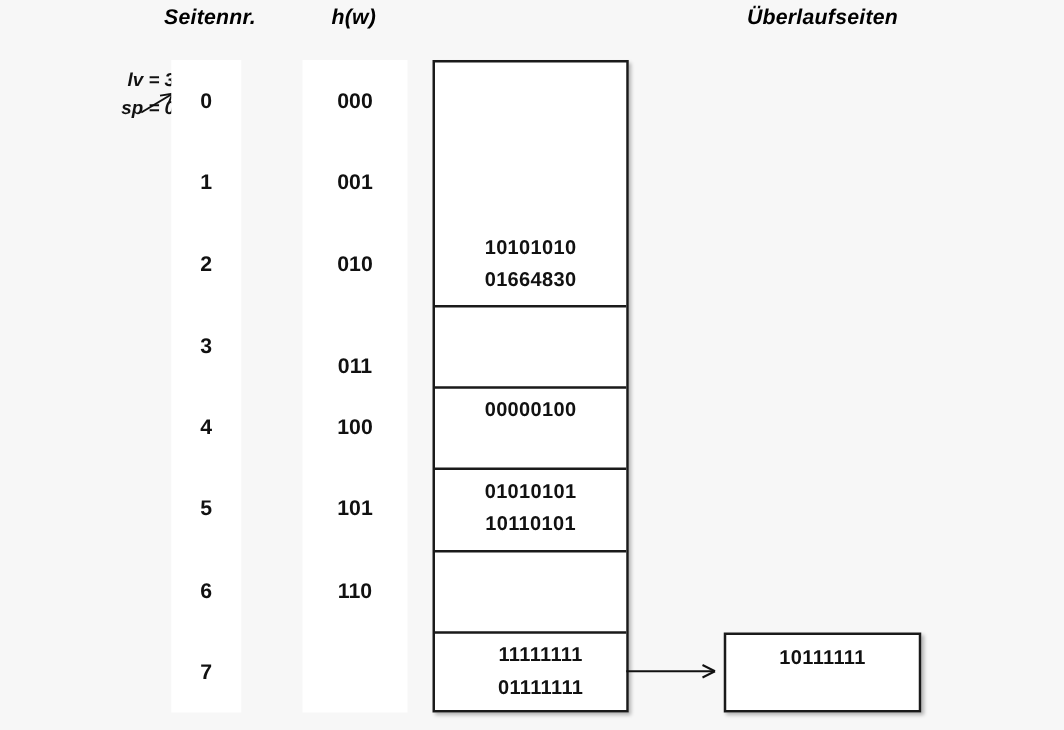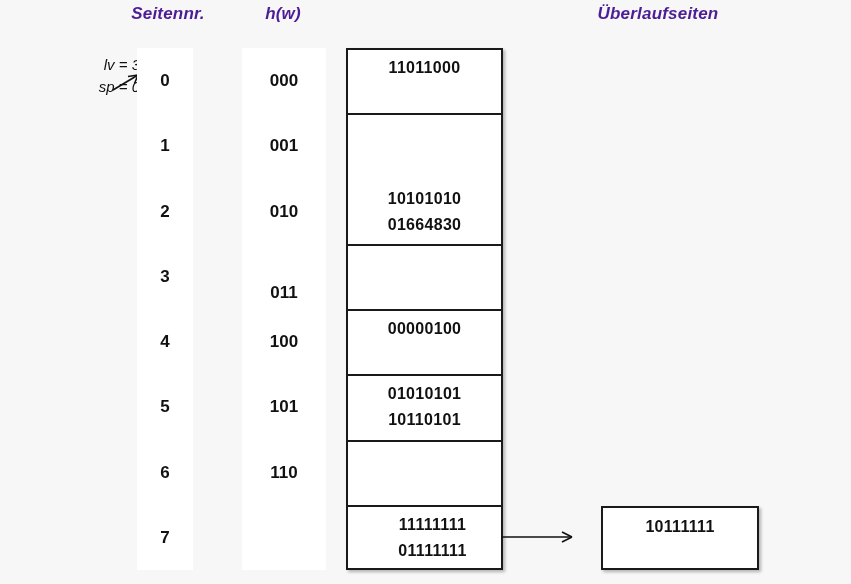--- a/index.html
+++ b/index.html
@@ -22,37 +22,37 @@
     height: 584px;
   }
 
   
   .col-header {
     position: absolute;
     font-style: italic;
     font-weight: 600;
     font-size: 17px;
     letter-spacing: 0.2px;
-    color: #4c1d95;
+    color: #000000;
     white-space: nowrap;
     text-align: center;
   }
   #hdr-seitennr { left: 108px; top: 4px; width: 120px; }
   #hdr-hw       { left: 243px; top: 4px; width: 80px;  }
   #hdr-seiten   { left: 346px; top: 4px; width: 157px; margin-top: 44px; }
   #hdr-ueber    { left: 579px; top: 4px; width: 158px; }
 
   
   #params {
     position: absolute;
     left: 44px;
     top: 54px;
     width: 96px;
     font-style: italic;
-    font-weight: 400;
+    font-weight: 700;
     font-size: 15px;
     line-height: 22px;
     text-align: right;
     white-space: nowrap;
   }
   #params .prm { display: block; }
 
   
   #param-arrow {
     position: absolute;
@@ -128,21 +128,20 @@
     width: 158px;
     height: 64px;
     border: 2px solid #1a1a1a;
     box-sizing: border-box;
     background: #ffffff;
     box-shadow: 2px 2px 3px rgba(0,0,0,0.28);
     display: flex;
     align-items: flex-start;
     justify-content: center;
     padding-top: 6px;
-    margin-left: 22px;
   }
   #overflow-box .seiten-entry { font-size: 16px; }
 
   
   #overflow-arrow {
     position: absolute;
     left: 500px;
     top: 524px;
     width: 82px;
     height: 26px;
@@ -182,23 +181,20 @@
 
   <div class="cell-text cell-hw" style="top:48px">000</div>
   <div class="cell-text cell-hw" style="top:113.25px">001</div>
   <div class="cell-text cell-hw" style="top:178.5px">010</div>
   <div class="cell-text cell-hw" style="top:260px">011</div>
   <div class="cell-text cell-hw" style="top:309px">100</div>
   <div class="cell-text cell-hw" style="top:374.25px">101</div>
   <div class="cell-text cell-hw" style="top:439.5px">110</div>
 
   <div id="seiten-box">
-    <div class="seiten-row" style="top:0px">
-        <span class="seiten-entry">11011000</span>
-      </div>
     <div class="seiten-row" style="top:130.5px">
         <span class="seiten-entry">10101010</span>
         <span class="seiten-entry">01664830</span>
       </div>
     <div class="seiten-row" style="top:195.75px"></div>
     <div class="seiten-row" style="top:261px">
         <span class="seiten-entry">00000100</span>
       </div>
     <div class="seiten-row" style="top:326.25px">
         <span class="seiten-entry">01010101</span>

